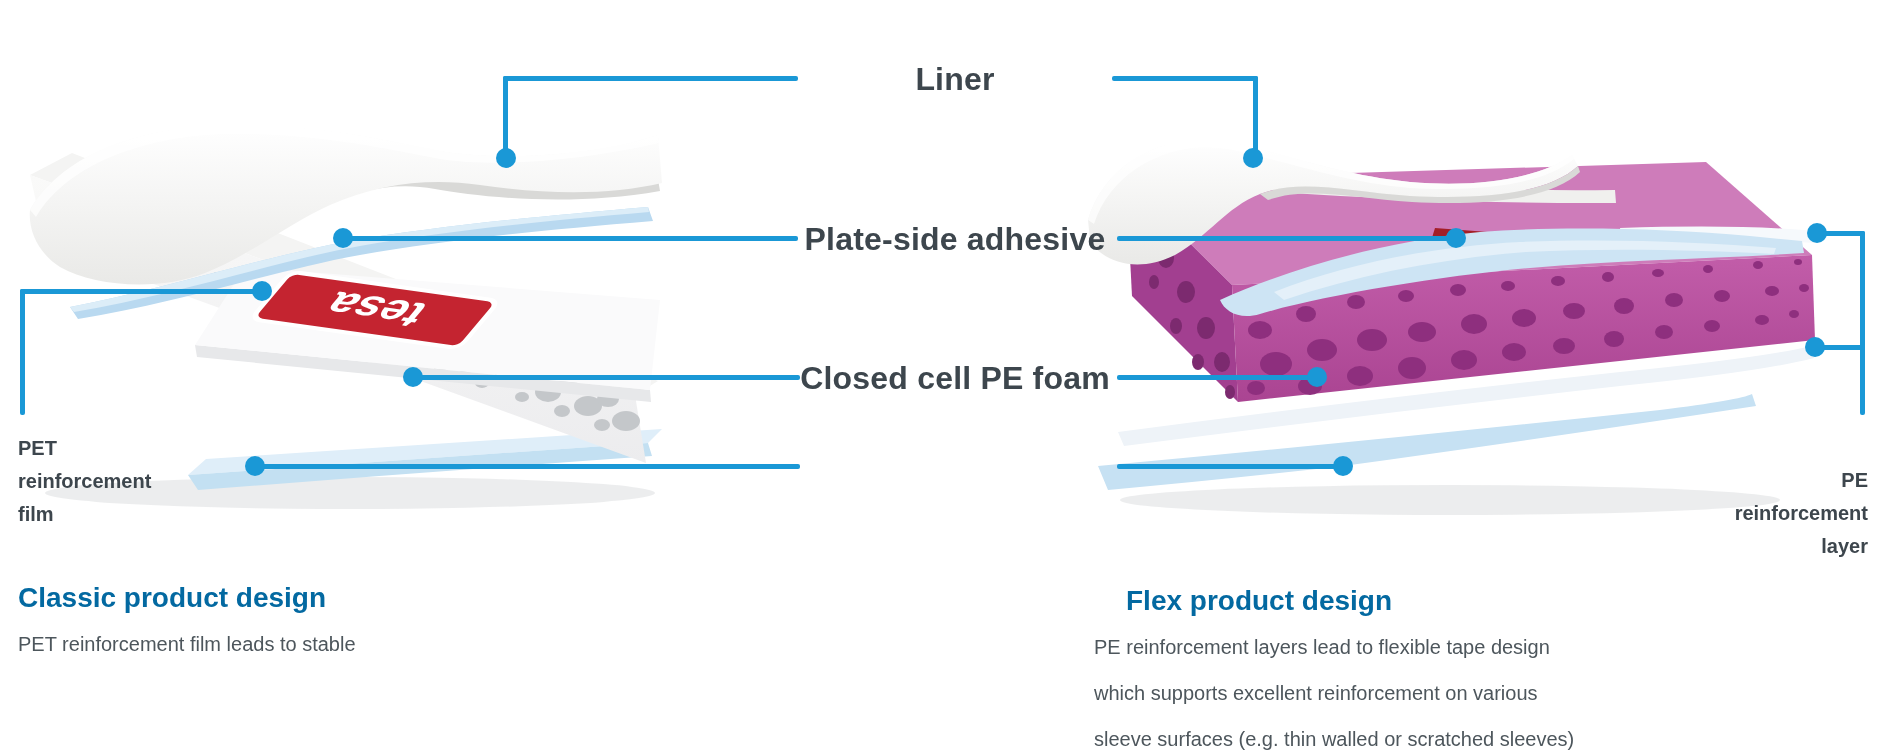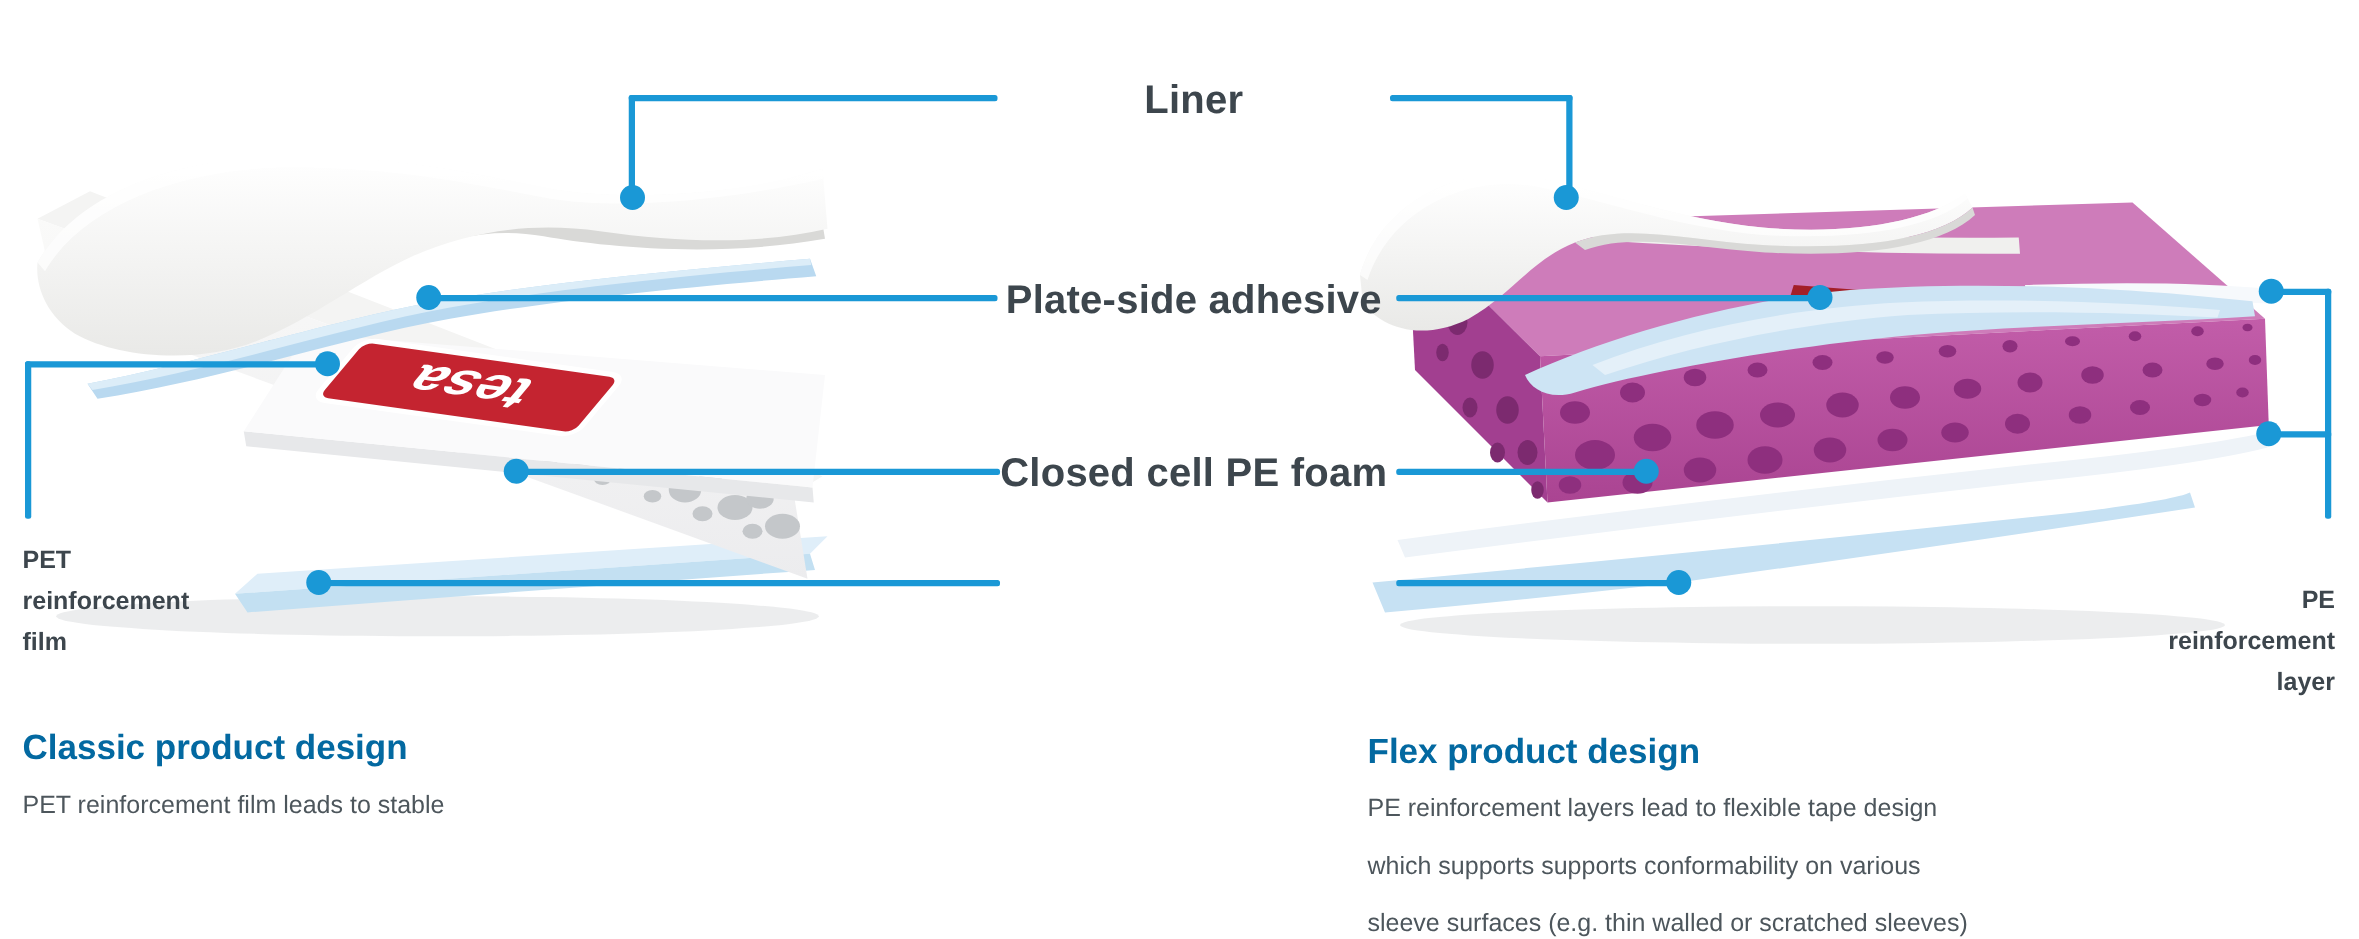--- a/index.html
+++ b/index.html
@@ -19,21 +19,21 @@
   }
   
   .side-label{
     position:absolute;font-size:20px;font-weight:bold;color:#3d464d;
     line-height:33px;white-space:pre-line;
   }
   
   .caption{position:absolute;color:#4d565c;}
   .caption .cap-title{font-size:28px;font-weight:bold;color:#0369a1;line-height:47px;}
   .caption .cap-line{font-size:20px;font-weight:normal;line-height:47px;}
-  .caption-right .cap-title{line-height:46px;}
+  .caption-right .cap-title{line-height:46px;margin-left:32px;}
   .caption-right .cap-line{line-height:46px;}
   svg{display:block;}
 </style>
 </head>
 <body>
 
 <div id="canvas">
 
   <svg class="abs" style="left:10px;top:95px;" width="670" height="420" viewBox="0 0 670 420">
     <defs>
@@ -267,17 +267,17 @@
 layer</div>
 
   <div class="caption" style="left:18px;top:574px;">
     <div class="cap-title">Classic product design</div>
     <div class="cap-line">PET reinforcement film leads to stable</div>
   </div>
 
   <div class="caption caption-right" style="left:1094px;top:578px;">
     <div class="cap-title">Flex product design</div>
     <div class="cap-line">PE reinforcement layers lead to flexible tape design</div>
-    <div class="cap-line">which supports supports conformability on various</div>
+    <div class="cap-line">which supports excellent reinforcement on various</div>
     <div class="cap-line">sleeve surfaces (e.g. thin walled or scratched sleeves)</div>
   </div>
 
 </div>
 
 </body></html>

